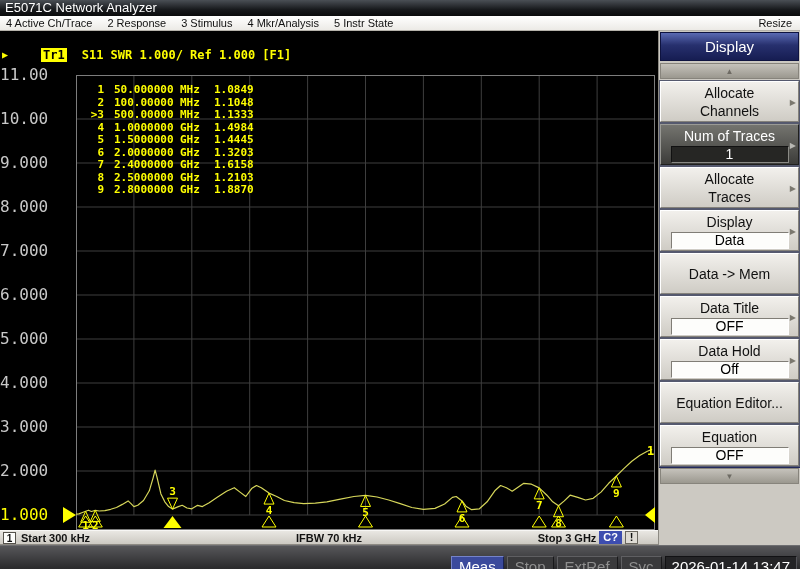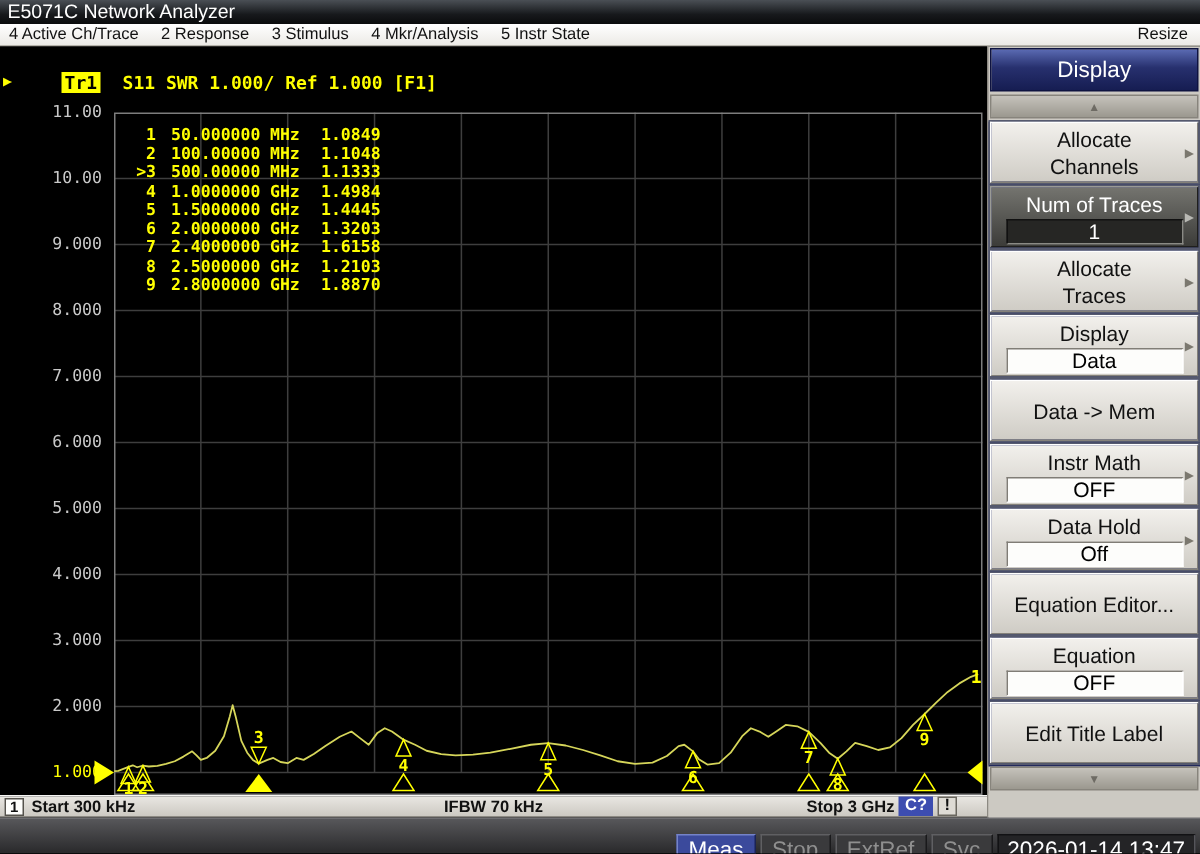--- a/index.html
+++ b/index.html
@@ -22,22 +22,22 @@
 
   .tr-line { position:absolute; left:2px; top:16px; height:15px; display:flex; align-items:center;
     font-family:"DejaVu Sans Mono", monospace; font-size:12px; font-weight:bold; white-space:pre; }
   .tr-arrow { color:#ffff00; font-size:10px; margin-right:1px; }
   .tr-chip { background:#ffff00; color:#000; padding:0 2px;margin-left:32px; }
   .tr-text { color:#ffff00; margin-left:15px; }
 
   .plotbox { position:absolute; left:76px; top:44px; width:579px; height:455px; }
   .plotbox svg { position:absolute; left:0; top:0; overflow:visible; }
 
-  .ylabel { position:absolute; width:70px; text-align:right; padding-right:2px; height:14px;
-    font-family:"DejaVu Sans Mono", monospace; font-size:11px; color:#c9c9c9; line-height:14px; }
+  .ylabel { position:absolute; width:70px; text-align:left; padding-right:2px; height:14px;
+    font-family:"DejaVu Sans Mono", monospace; font-size:16px; color:#c9c9c9; line-height:14px; }
   .ylabel.ref { color:#ffff00; }
 
   .marker-table { position:absolute; left:8px; top:9px;
     font-family:"DejaVu Sans Mono", monospace; font-size:11px; font-weight:bold; color:#ffff00; }
   .mrow { display:flex; height:12.5px; line-height:12.5px; white-space:pre; }
   .mnum { width:20px; text-align:right; }
   .mfreq { width:62px; margin-left:10px; text-align:left; }
   .munit { width:26px; margin-left:4px; }
   .mval  { margin-left:8px; }
 
@@ -232,38 +232,35 @@
         </div>
         <div class="skey">
           <div class="line">Display</div>
           <div class="skey-value">Data</div>
           <span class="skey-arrow">▶</span>
         </div>
         <div class="skey">
           <div class="line">Data -&gt; Mem</div>
         </div>
         <div class="skey">
-          <div class="line">Instr Math</div>
+          <div class="line">Data Title</div>
           <div class="skey-value">OFF</div>
           <span class="skey-arrow">▶</span>
         </div>
         <div class="skey">
           <div class="line">Data Hold</div>
           <div class="skey-value">Off</div>
           <span class="skey-arrow">▶</span>
         </div>
         <div class="skey">
           <div class="line">Equation Editor...</div>
         </div>
         <div class="skey">
           <div class="line">Equation</div>
           <div class="skey-value">OFF</div>
-        </div>
-        <div class="skey">
-          <div class="line">Edit Title Label</div>
         </div>
       </div>
     <div class="scroll-strip">
       <span>▼</span>
     </div>
     <div class="sidebar-fill"></div>
   </div>
 
   <div class="statusbar">
     <span id="status-chips" style="display:flex; gap:3px;">

